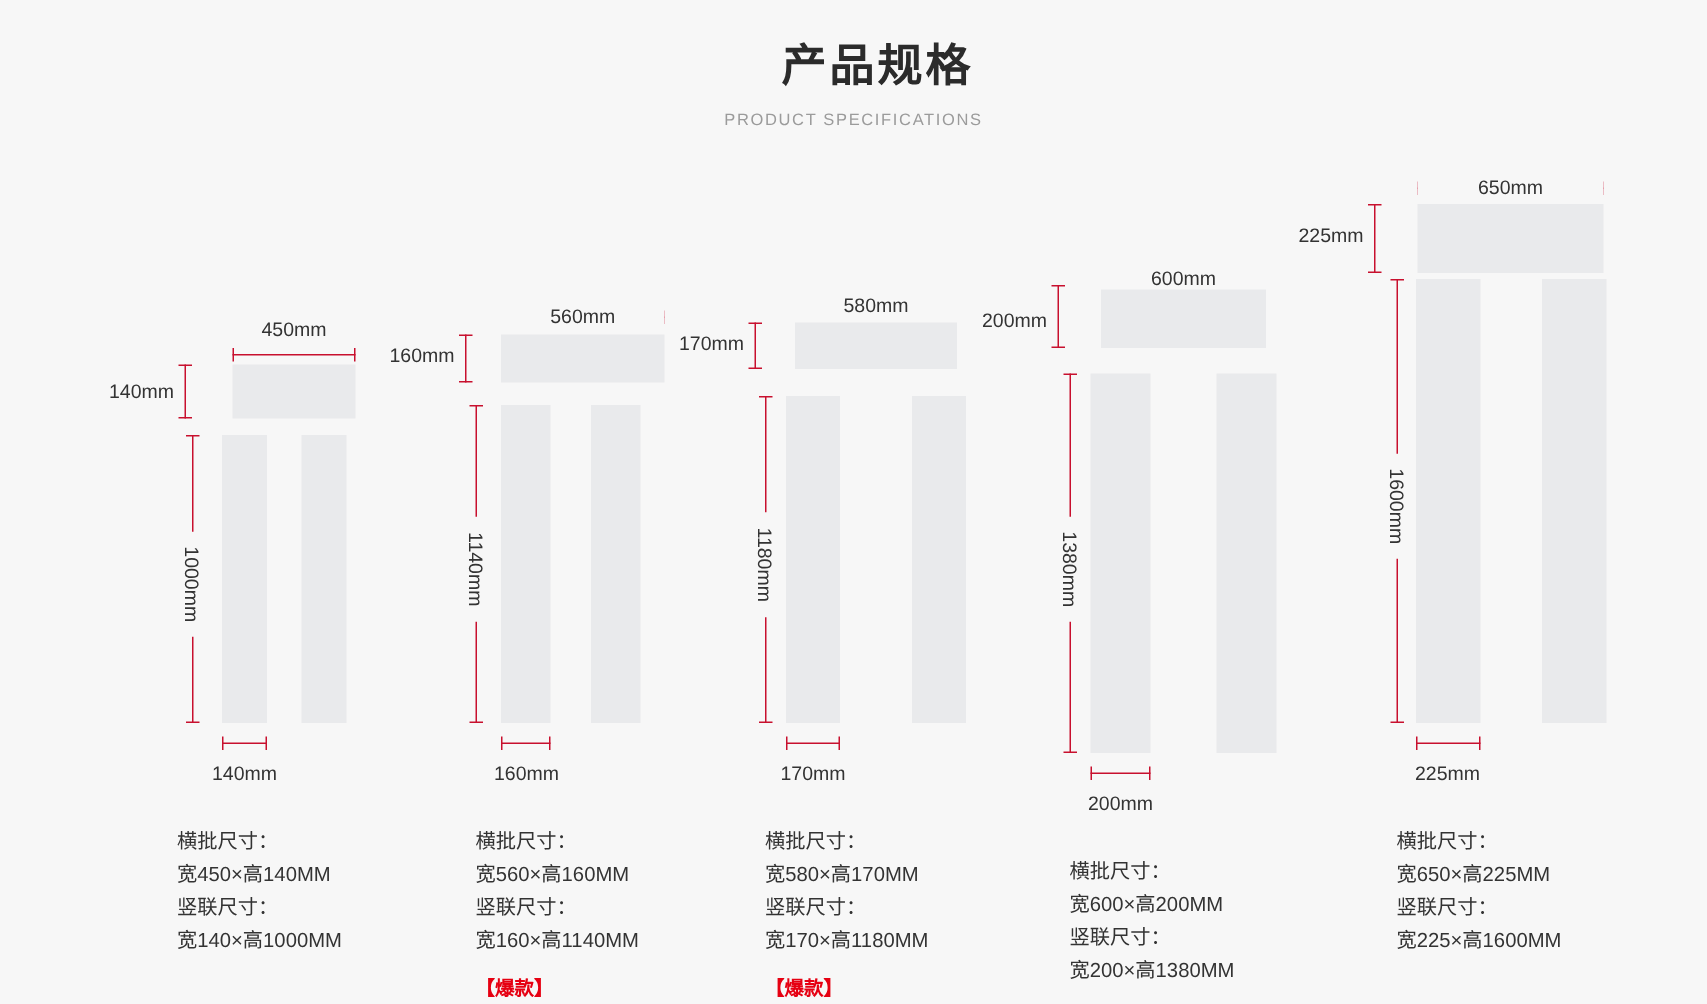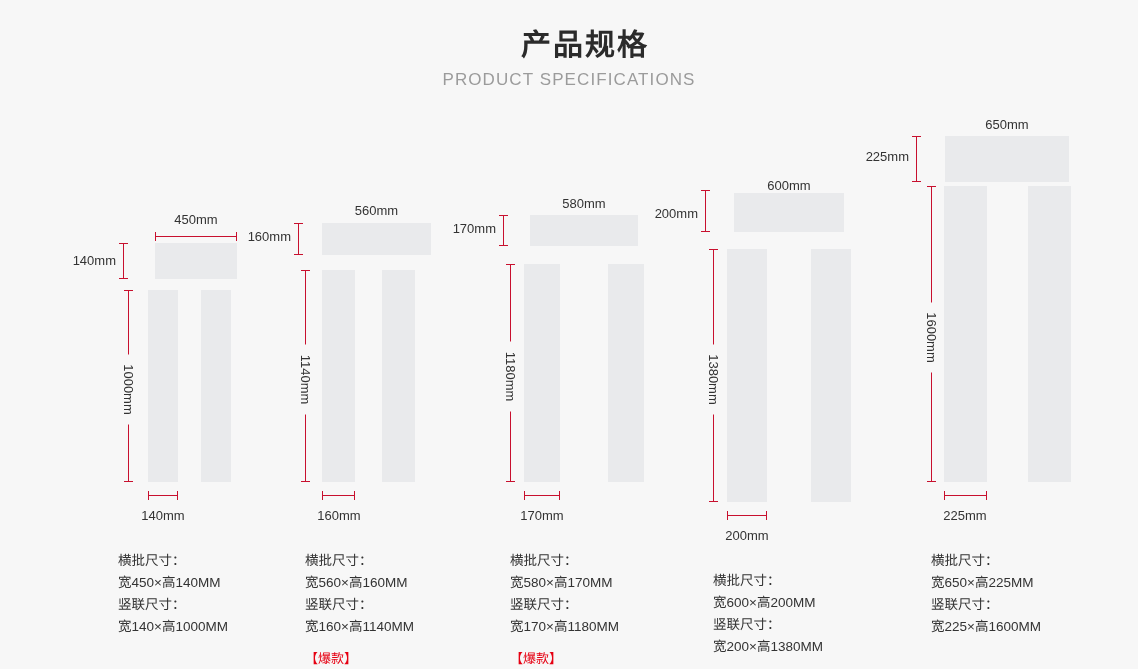--- a/index.html
+++ b/index.html
@@ -14,21 +14,21 @@
 
   #page { position:relative; width:1138px; height:669px; background:#f7f7f7; }
 
   
   .header { position:absolute; left:0; top:26px; width:1138px; text-align:center; }
   .header .title {
     font-size:30px; font-weight:bold; color:#2b2b2b;
     letter-spacing:2px; line-height:38px;padding-left:32px;
   }
   .header .subtitle {
-    font-size:17px; color:#9b9b9b; letter-spacing:1.1px;
+    font-size:11px; color:#9b9b9b; letter-spacing:1.1px;
     margin-top:9px; line-height:14px;
   }
 
   
   .col { position:absolute; top:0; height:669px; }
 
   
   .shape { position:absolute; background:#e9eaec; }
 
   
@@ -65,21 +65,21 @@
     transform:rotate(90deg);
     background:#f7f7f7; padding:4px 0; text-align:center;
   }
   .dimlabel.bottomw {
     text-align:center;
   }
 
   
   .spec { position:absolute; font-size:13.5px; color:#333; line-height:22px; white-space:nowrap; }
   .spec .line { display:block; }
-  .spec .hot { display:block; color:#e60012; margin-top:10px; font-size:13px; }
+  .spec .hot { display:block; color:#e60012; margin-top:10px; font-size:13px;font-weight:bold; }
 </style>
 </head>
 <body>
 
 <div id="page">
 
   <div class="header">
     <div class="title">产品规格</div>
     <div class="subtitle">PRODUCT SPECIFICATIONS</div>
   </div>
@@ -103,21 +103,21 @@
 
     <div class="spec" style="left:118px;top:550px;">
       <span class="line">横批尺寸：</span>
       <span class="line">宽450×高140MM</span>
       <span class="line">竖联尺寸：</span>
       <span class="line">宽140×高1000MM</span>
       <span class="hot"></span>
     </div>
   </div>
 
-  <div class="col" style="left:0;width:250px;">
+  <div class="col" style="left:12px;width:250px;">
     <div class="shape" style="left:322px;top:223px;width:109px;height:32px;"></div>
     <div class="shape" style="left:322px;top:270px;width:33px;height:212px;"></div>
     <div class="shape" style="left:382px;top:270px;width:33px;height:212px;"></div>
 
     <div class="dimline-h" style="left:322px;top:211px;width:109px;"></div>
     <div class="dimlabel top" style="left:322px;top:203px;width:109px;">560mm</div>
 
     <div class="dimline-v" style="left:298px;top:223px;height:32px;"></div>
     <div class="dimlabel side" style="left:203px;top:229px;width:88px;">160mm</div>
 

